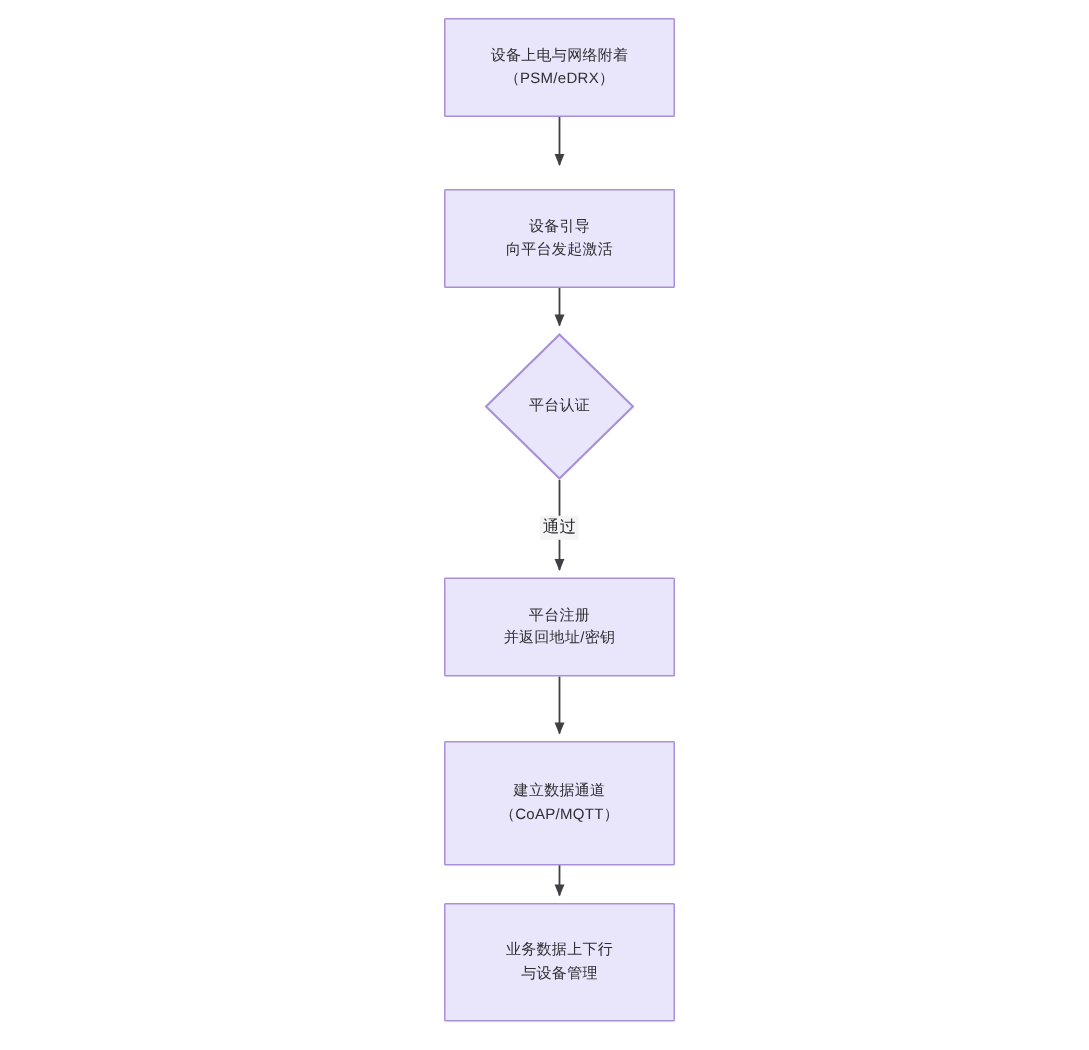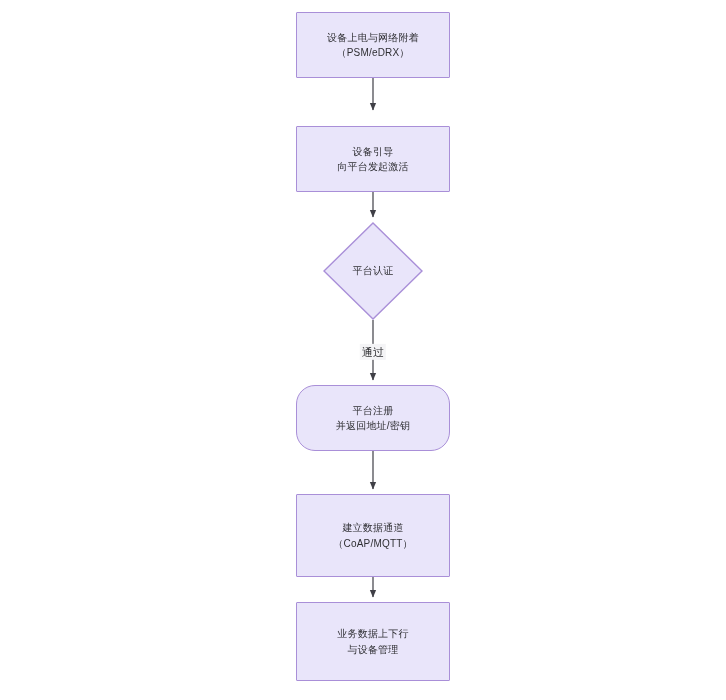--- a/index.html
+++ b/index.html
@@ -116,21 +116,21 @@
 向平台发起激活</span>
   </div>
 
   <div class="node node-decision" style="left:323px; top:222px; width:100px; height:98px;">
     <svg class="diamond-shape" viewBox="0 0 100 98" preserveAspectRatio="none">
       <polygon points="50,1 99,49 50,97 1,49" fill="#e9e5fa" stroke="#a98fd8" stroke-width="1.4"></polygon>
     </svg>
     <span class="diamond-label">平台认证</span>
   </div>
 
-  <div class="node node-process" style="left:296px; top:385px; width:154px; height:66px;border-radius:19px;">
+  <div class="node node-process" style="left:296px; top:385px; width:154px; height:66px;">
     <span>平台注册
 并返回地址/密钥</span>
   </div>
 
   <div class="node node-process" style="left:296px; top:494px; width:154px; height:83px;">
     <span>建立数据通道
 （CoAP/MQTT）</span>
   </div>
 
   <div class="node node-process" style="left:296px; top:602px; width:154px; height:79px;">

